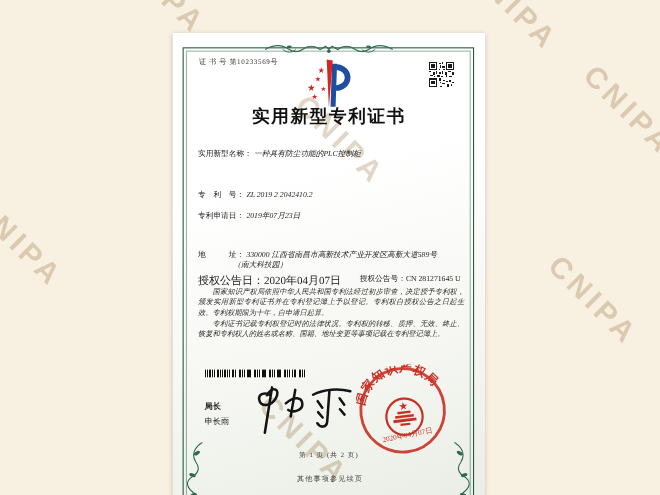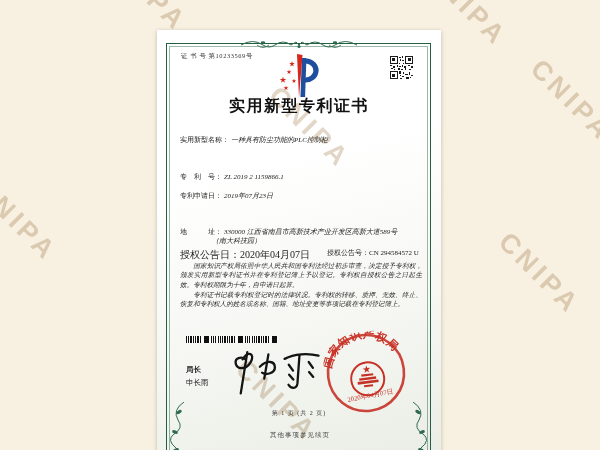--- a/index.html
+++ b/index.html
@@ -138,35 +138,35 @@
       <rect x="2" y="16" width="3" height="3"></rect>
     </g>
   </svg>
 
   <div class="title">实用新型专利证书</div>
 
   <div class="row" style="top:106px">
     <span class="lab">实用新型名称：</span><span class="val">一种具有防尘功能的PLC控制柜</span>
   </div>
   <div class="row" style="top:143px">
-    <span class="lab">专　利　号：</span><span class="val">ZL 2019 2 1159866.1</span>
+    <span class="lab">专　利　号：</span><span class="val">ZL 2019 2 2042410.2</span>
   </div>
   <div class="row" style="top:162px">
     <span class="lab">专利申请日：</span><span class="val">2019年07月23日</span>
   </div>
   <div class="row" style="top:198px">
     <div><span class="lab">地　　　址：</span><span class="val">330000 江西省南昌市高新技术产业开发区高新大道589号</span></div>
     <div class="addr2">（南大科技园）</div>
   </div>
 
   <div class="grantL">
     <span>授权公告日：</span><span>2020年04月07日</span>
   </div>
   <div class="grantR">
-    <span>授权公告号：</span><span>CN 294584572 U</span>
+    <span>授权公告号：</span><span>CN 281271645 U</span>
   </div>
 
   <div class="paras">
     <p>国家知识产权局依照中华人民共和国专利法经过初步审查，决定授予专利权，颁发实用新型专利证书并在专利登记簿上予以登记。专利权自授权公告之日起生效。专利权期限为十年，自申请日起算。</p>
     <p>专利证书记载专利权登记时的法律状况。专利权的转移、质押、无效、终止、恢复和专利权人的姓名或名称、国籍、地址变更等事项记载在专利登记簿上。</p>
   </div>
 
   <div class="barcode"></div>
   <div class="dirlab">局长</div>
   <div class="dirname">申长雨</div>

